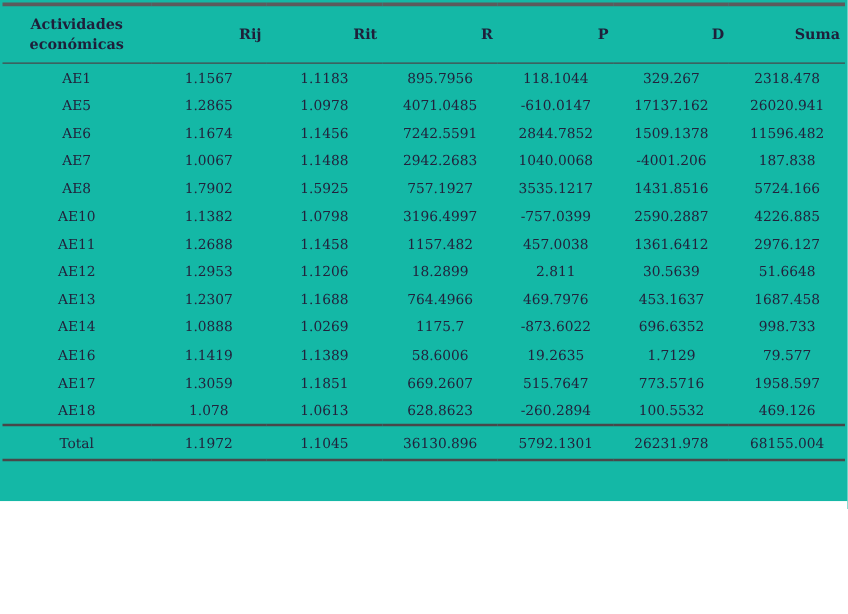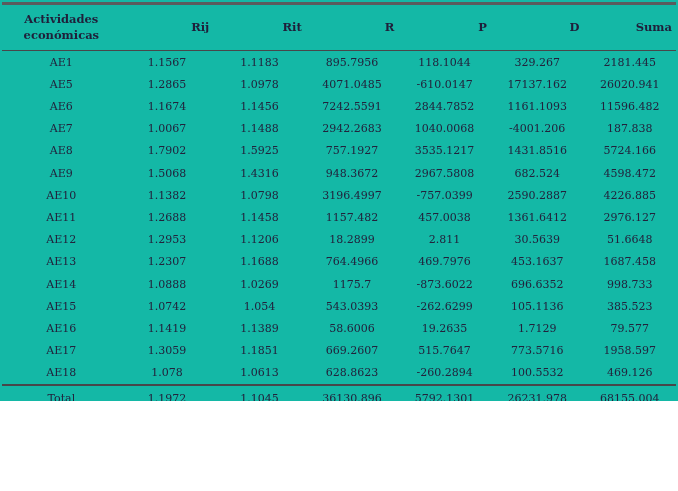--- a/index.html
+++ b/index.html
@@ -81,38 +81,38 @@
         </tr>
     </thead>
     <tbody id="body-rows">
         <tr>
           <td>AE1</td>
           <td>1.1567</td>
           <td>1.1183</td>
           <td>895.7956</td>
           <td>118.1044</td>
           <td>329.267</td>
-          <td>2181.445</td>
+          <td>2318.478</td>
         </tr>
         <tr>
           <td>AE5</td>
           <td>1.2865</td>
           <td>1.0978</td>
           <td>4071.0485</td>
           <td>-610.0147</td>
           <td>17137.162</td>
           <td>26020.941</td>
         </tr>
         <tr>
           <td>AE6</td>
           <td>1.1674</td>
           <td>1.1456</td>
           <td>7242.5591</td>
           <td>2844.7852</td>
-          <td>1161.1093</td>
+          <td>1509.1378</td>
           <td>11596.482</td>
         </tr>
         <tr>
           <td>AE7</td>
           <td>1.0067</td>
           <td>1.1488</td>
           <td>2942.2683</td>
           <td>1040.0068</td>
           <td>-4001.206</td>
           <td>187.838</td>
@@ -120,29 +120,20 @@
         <tr>
           <td>AE8</td>
           <td>1.7902</td>
           <td>1.5925</td>
           <td>757.1927</td>
           <td>3535.1217</td>
           <td>1431.8516</td>
           <td>5724.166</td>
         </tr>
         <tr>
-          <td>AE9</td>
-          <td>1.5068</td>
-          <td>1.4316</td>
-          <td>948.3672</td>
-          <td>2967.5808</td>
-          <td>682.524</td>
-          <td>4598.472</td>
-        </tr>
-        <tr>
           <td>AE10</td>
           <td>1.1382</td>
           <td>1.0798</td>
           <td>3196.4997</td>
           <td>-757.0399</td>
           <td>2590.2887</td>
           <td>4226.885</td>
         </tr>
         <tr>
           <td>AE11</td>
@@ -172,29 +163,20 @@
           <td>1687.458</td>
         </tr>
         <tr>
           <td>AE14</td>
           <td>1.0888</td>
           <td>1.0269</td>
           <td>1175.7</td>
           <td>-873.6022</td>
           <td>696.6352</td>
           <td>998.733</td>
-        </tr>
-        <tr>
-          <td>AE15</td>
-          <td>1.0742</td>
-          <td>1.054</td>
-          <td>543.0393</td>
-          <td>-262.6299</td>
-          <td>105.1136</td>
-          <td>385.523</td>
         </tr>
         <tr>
           <td>AE16</td>
           <td>1.1419</td>
           <td>1.1389</td>
           <td>58.6006</td>
           <td>19.2635</td>
           <td>1.7129</td>
           <td>79.577</td>
         </tr>

